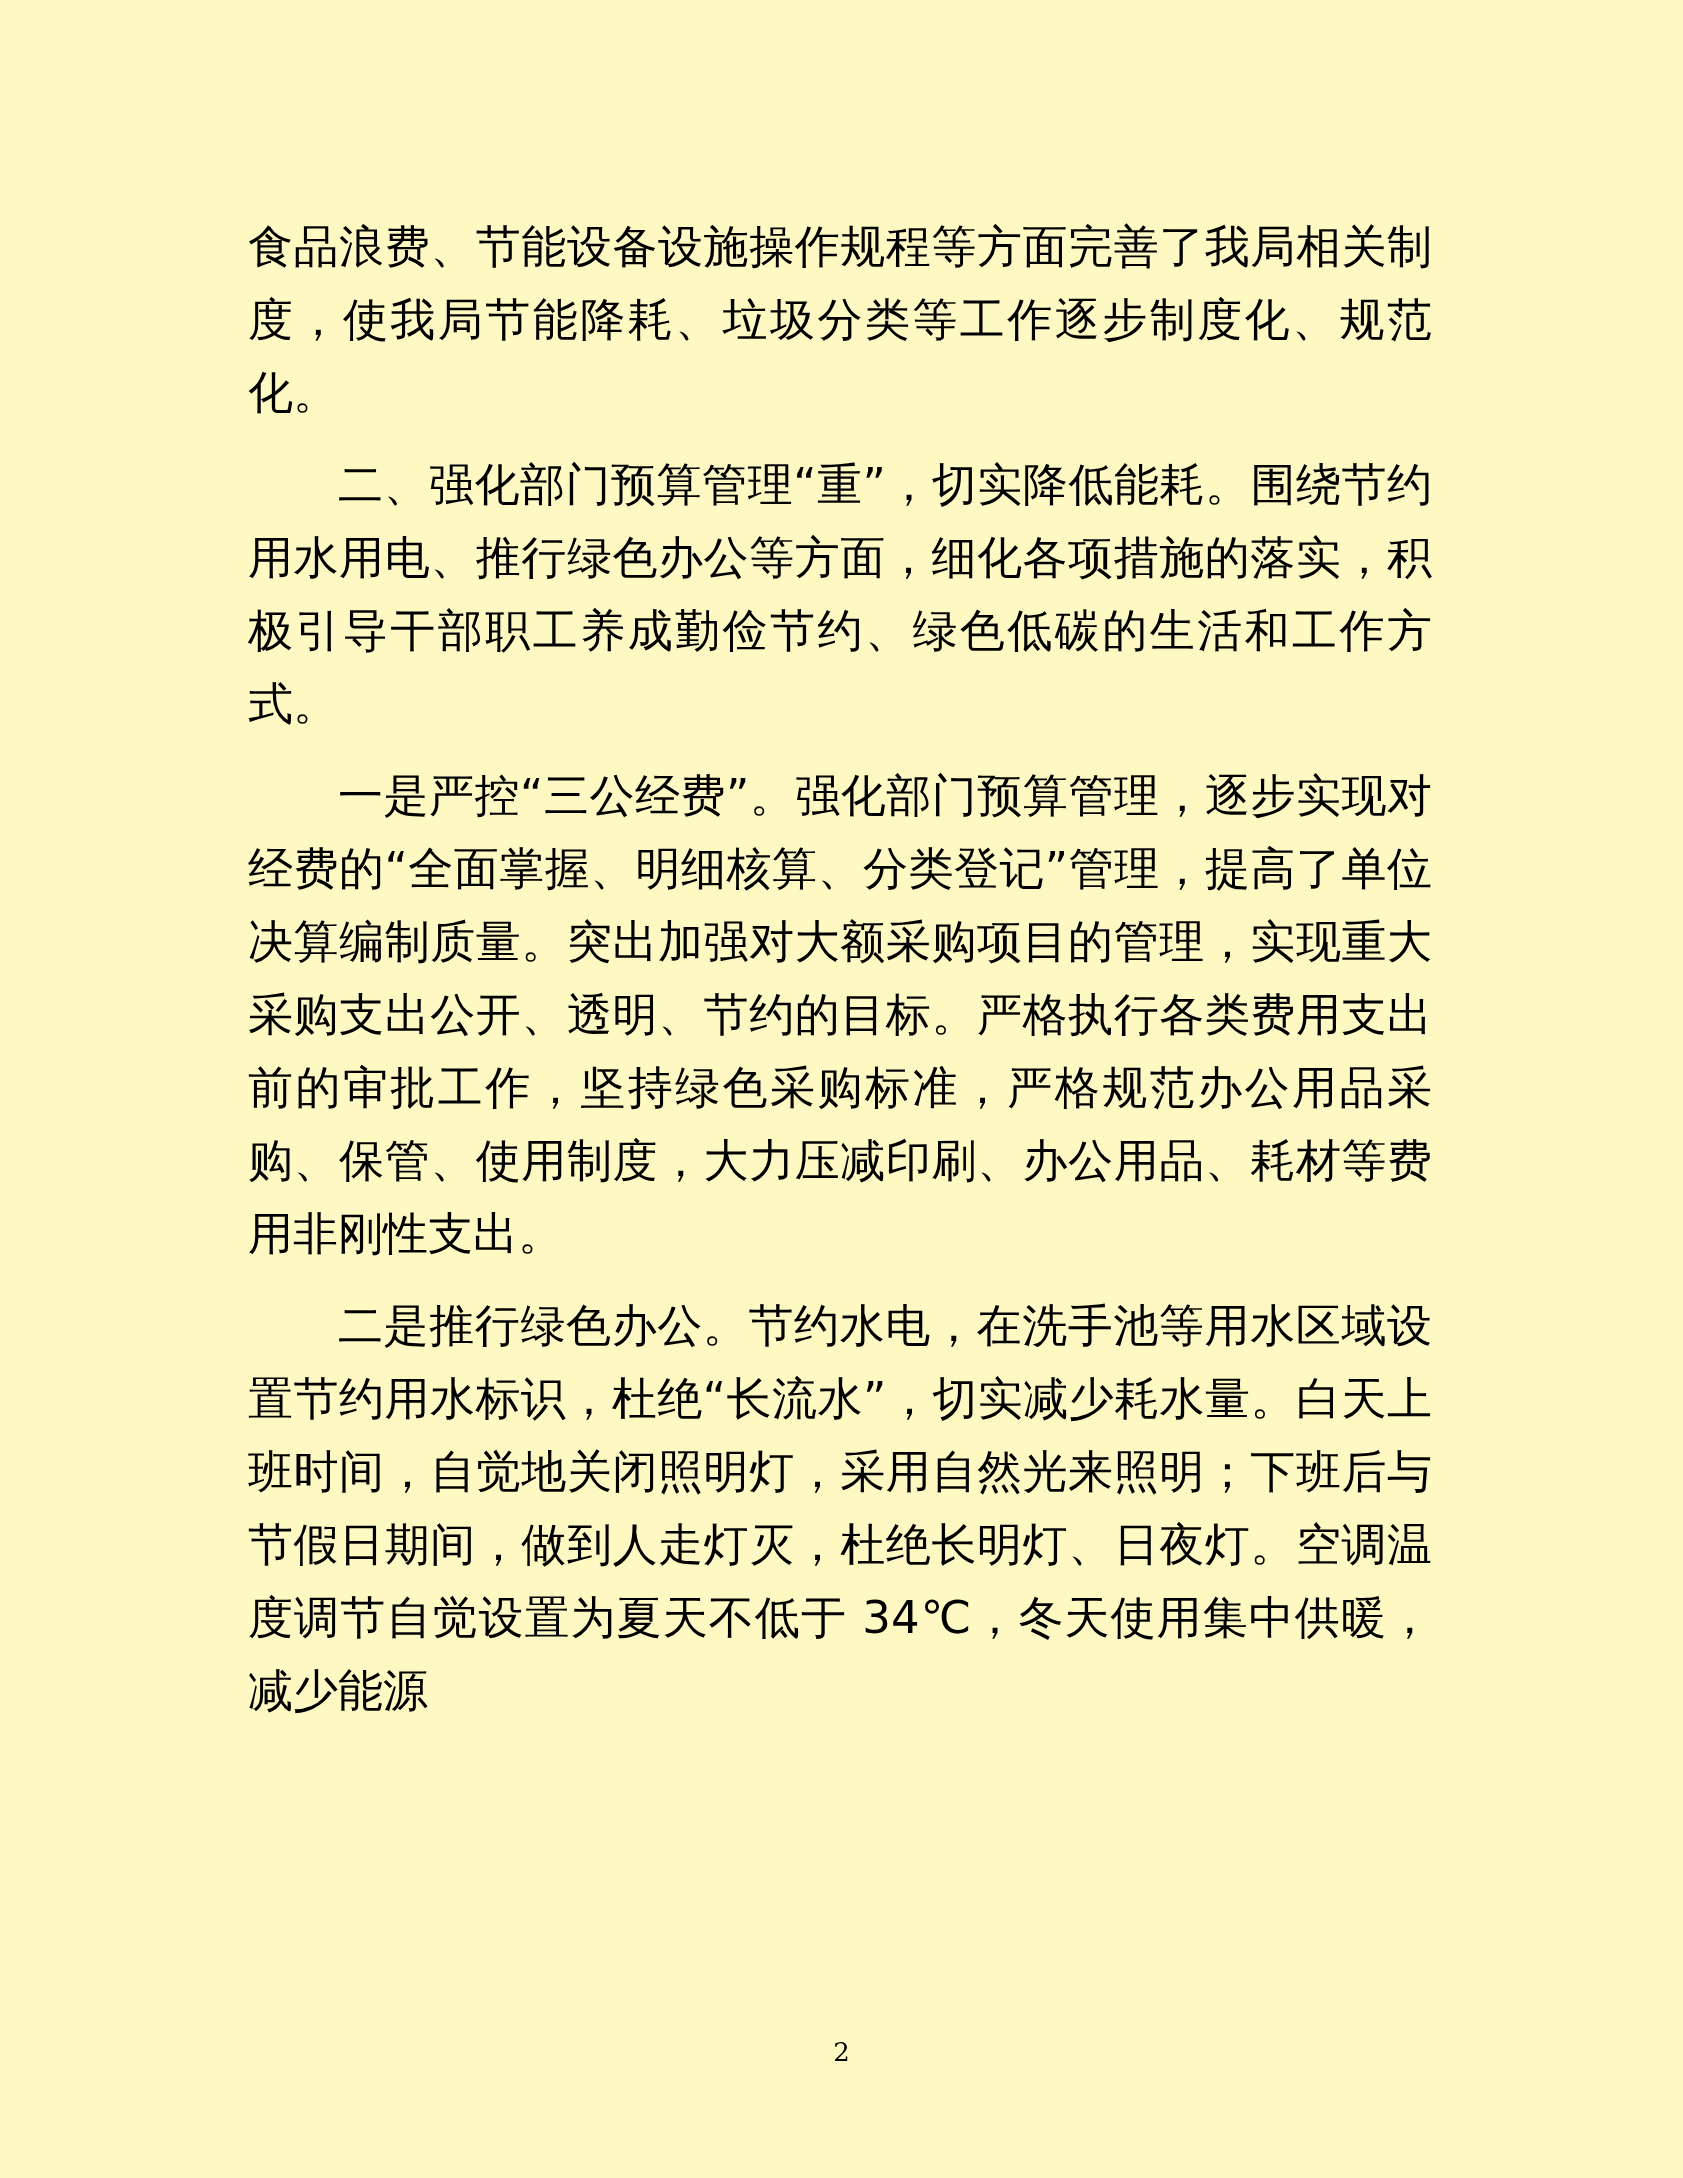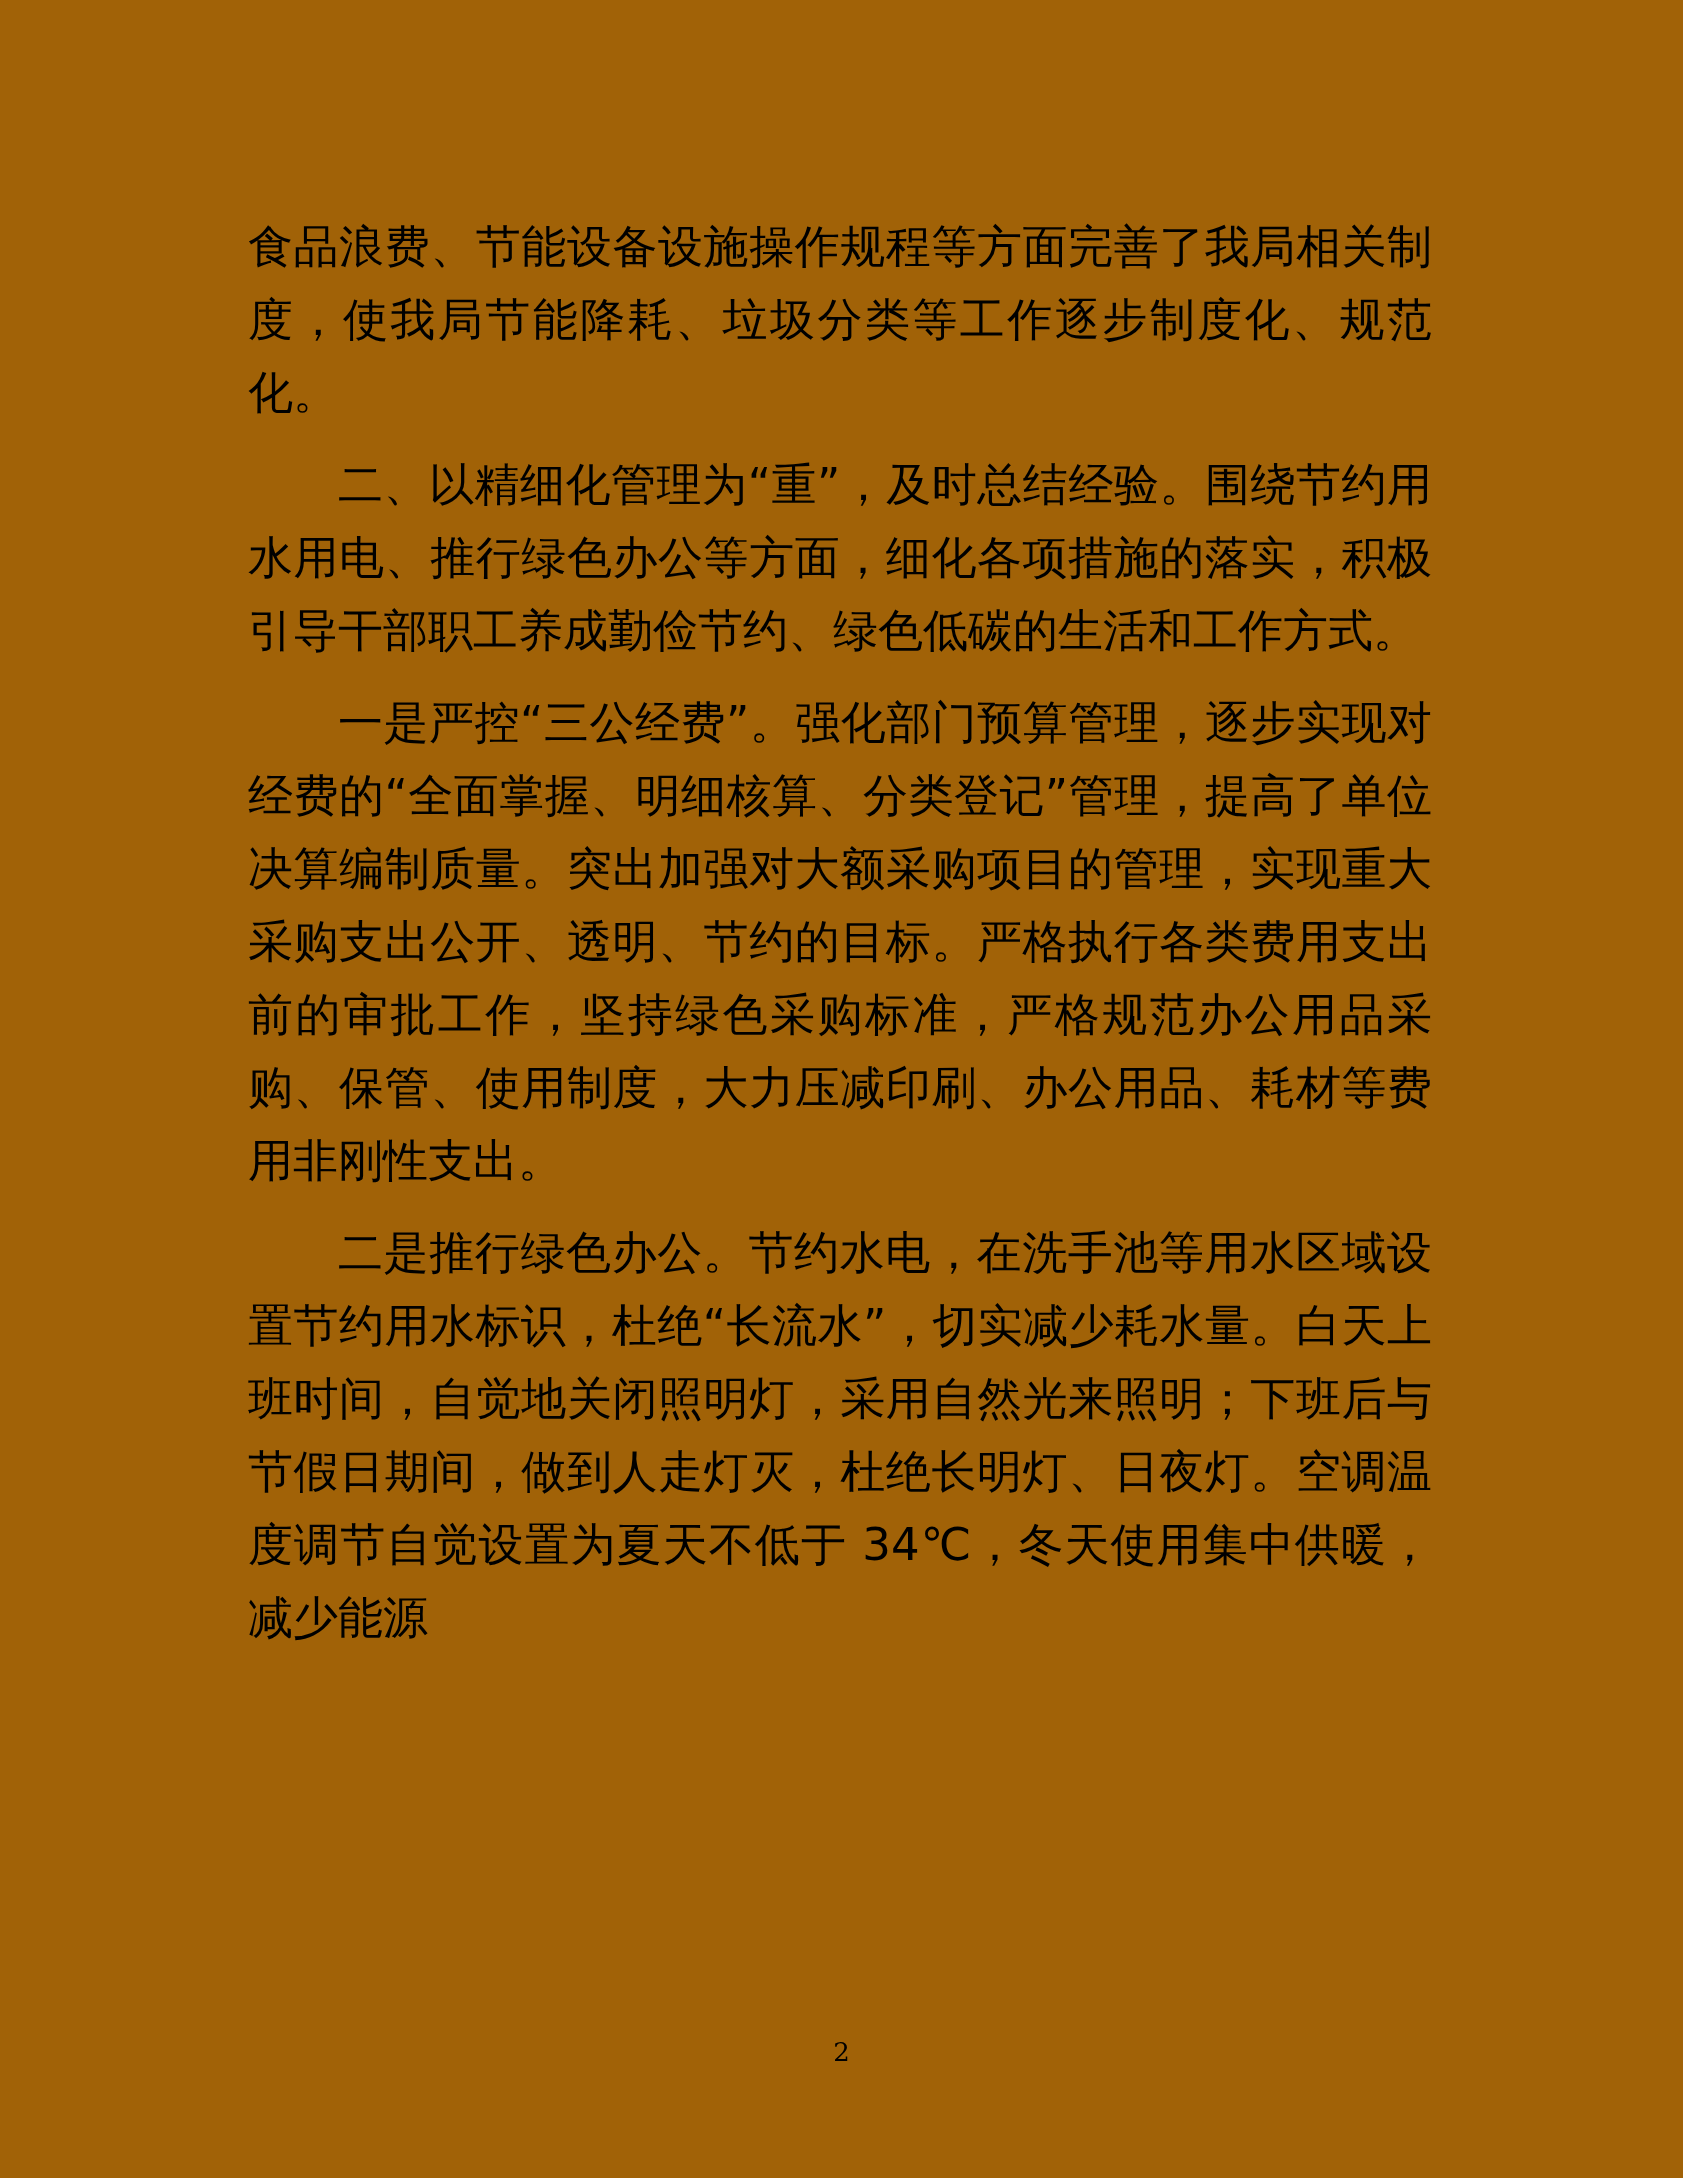--- a/index.html
+++ b/index.html
@@ -1,36 +1,36 @@
 <!DOCTYPE html>
 <html><head>
 <meta charset="utf-8">
 <style>
   html, body { margin: 0; padding: 0; background: #ffffff; }
   body { width: 1683px; height: 2178px; position: relative; overflow: hidden; }
-  .page { position: absolute; left: 0; top: 0; width: 1683px; height: 2178px; background: #a16207; text-decoration: underline; }
+  .page { position: absolute; left: 0; top: 0; width: 1683px; height: 2178px; background: #fef9c3; text-decoration: underline; }
   .body-text {
     position: absolute; left: 248px; top: 210px; width: 1184px;
     font-family: "DejaVu Sans", sans-serif;
     font-size: 45px; line-height: 73px; color: #000;
     text-align: justify; text-justify: inter-character;
     letter-spacing: 0px;
   }
   .para { margin: 0 0 19px 0; text-indent: 2em; word-break: break-all; }
   .para.first { text-indent: 0; }
   .page-number {
     position: absolute; left: 0; width: 1683px; top: 2037px; text-align: center;
     font-family: "DejaVu Serif", serif; font-size: 26px; color: #000;
   }
 </style>
 </head>
 <body>
 
 <div class="page">
   <div class="body-text">
     <p class="para first">食品浪费、节能设备设施操作规程等方面完善了我局相关制度，使我局节能降耗、垃圾分类等工作逐步制度化、规范化。</p>
-    <p class="para">二、以精细化管理为“重”，及时总结经验。围绕节约用水用电、推行绿色办公等方面，细化各项措施的落实，积极引导干部职工养成勤俭节约、绿色低碳的生活和工作方式。</p>
+    <p class="para">二、强化部门预算管理“重”，切实降低能耗。围绕节约用水用电、推行绿色办公等方面，细化各项措施的落实，积极引导干部职工养成勤俭节约、绿色低碳的生活和工作方式。</p>
     <p class="para">一是严控“三公经费”。强化部门预算管理，逐步实现对经费的“全面掌握、明细核算、分类登记”管理，提高了单位决算编制质量。突出加强对大额采购项目的管理，实现重大采购支出公开、透明、节约的目标。严格执行各类费用支出前的审批工作，坚持绿色采购标准，严格规范办公用品采购、保管、使用制度，大力压减印刷、办公用品、耗材等费用非刚性支出。</p>
     <p class="para">二是推行绿色办公。节约水电，在洗手池等用水区域设置节约用水标识，杜绝“长流水”，切实减少耗水量。白天上班时间，自觉地关闭照明灯，采用自然光来照明；下班后与节假日期间，做到人走灯灭，杜绝长明灯、日夜灯。空调温度调节自觉设置为夏天不低于 34℃，冬天使用集中供暖，减少能源</p>
   </div>
   <div class="page-number">2</div>
 </div>
 
 
 </body></html>

